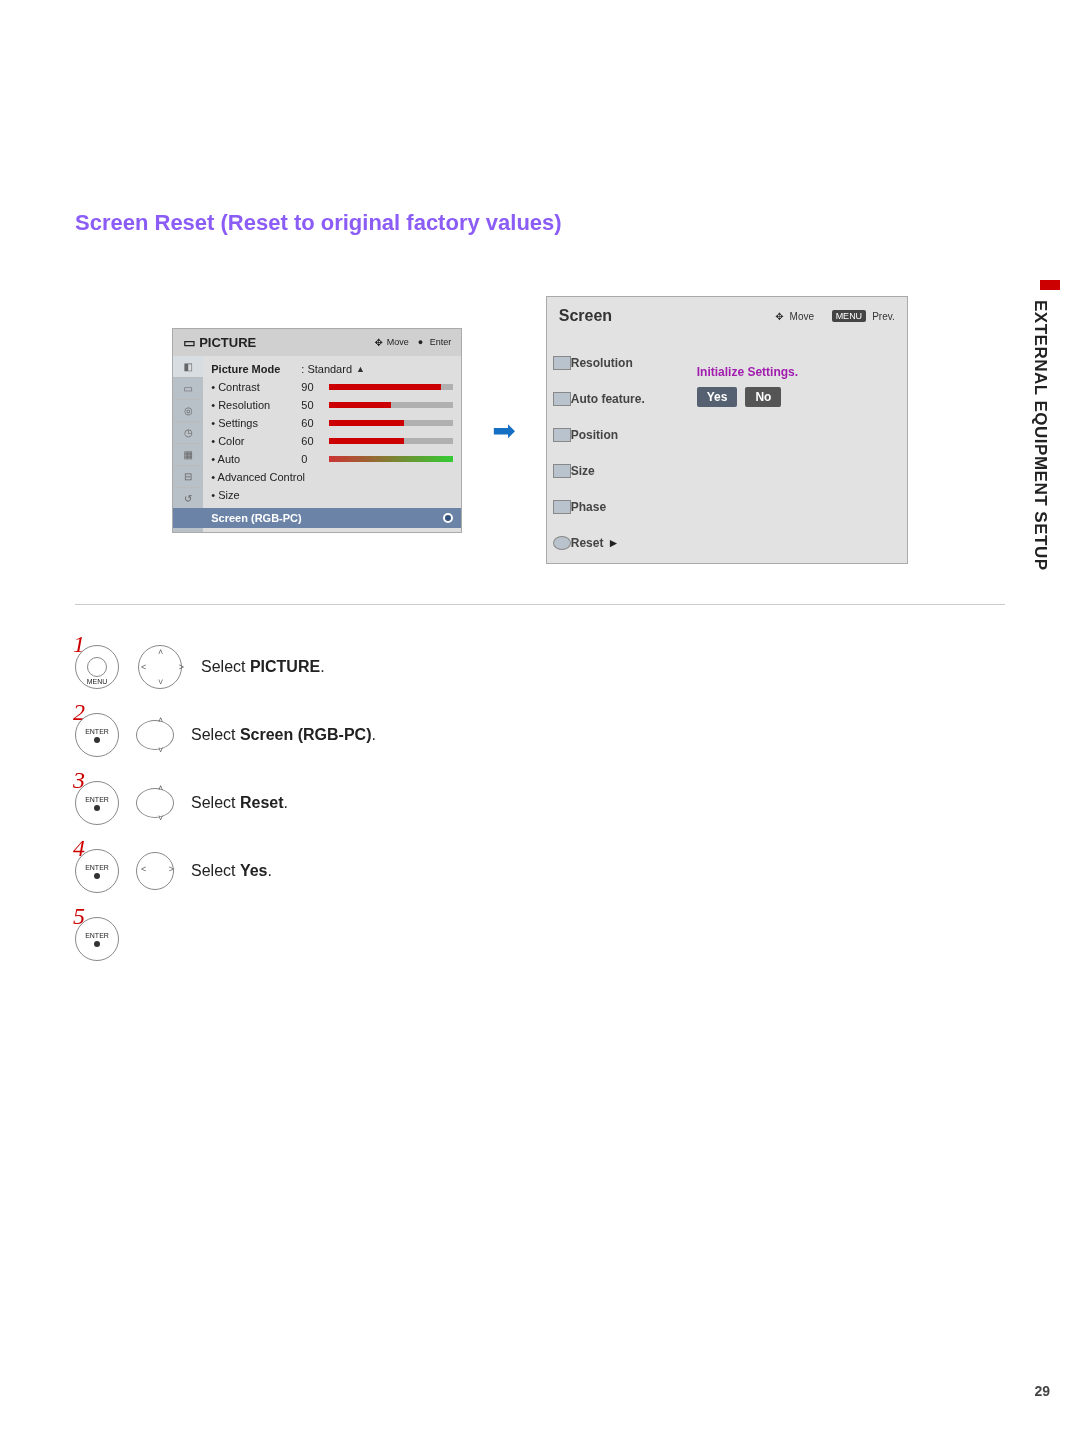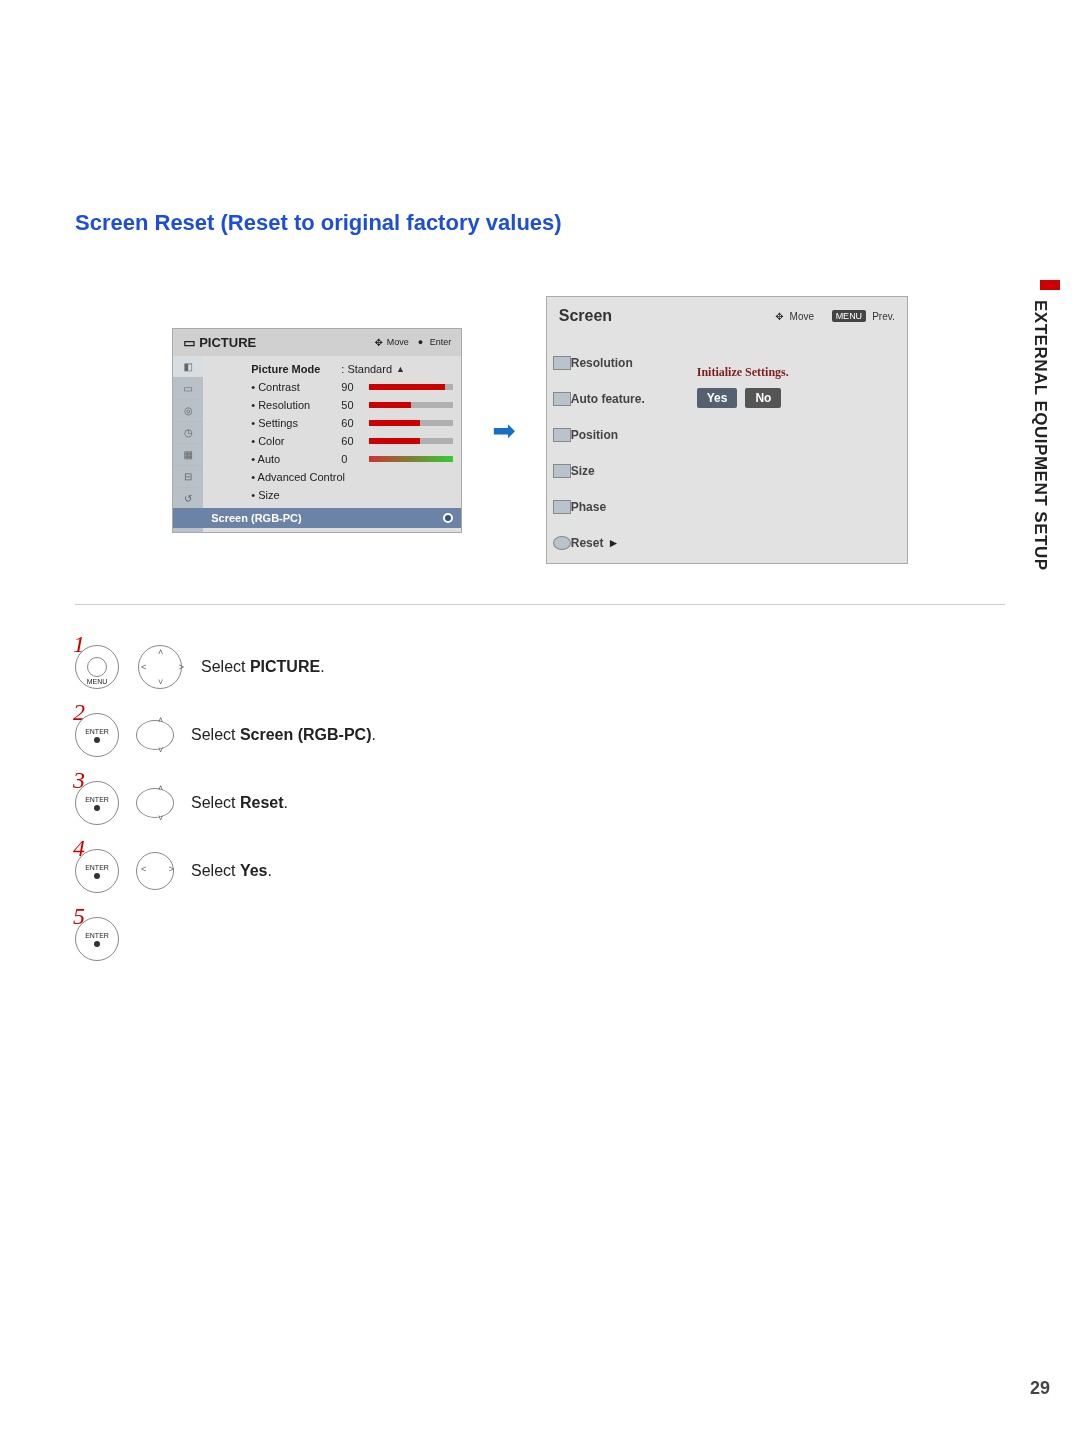--- a/index.html
+++ b/index.html
@@ -1,34 +1,34 @@
 <!DOCTYPE html>
 <html><head>
 <meta charset="utf-8">
 <style>
   * { box-sizing: border-box; margin: 0; padding: 0; }
   body { font-family: Arial, Helvetica, sans-serif; width:1080px; height:1439px; position:relative; background:#fff; color:#222; }
   .side-label { position:absolute; right:30px; top:300px; writing-mode: vertical-rl; font-weight:700; font-size:17px; letter-spacing:0.5px; }
   .red-tab { position:absolute; right:20px; top:280px; width:20px; height:10px; background:#c00; }
   .page-area { padding:210px 75px 0 75px; }
-  h2.title { font-weight:700; font-size:22px; color:#1d4ed8; }
+  h2.title { font-weight:700; font-size:22px; color:#8b5cf6; }
   .subtitle { margin-top:18px; font-size:15px; color:#444; line-height:1.45; }
   .subtitle strong { font-weight:700; }
   .menus-row { display:flex; align-items:center; gap:30px; margin:60px 0 40px 0; justify-content:center; }
   
   .picture-menu { width:290px; background:#dedede; border:1px solid #aaa; font-size:11px; position:relative; }
   .pm-head { display:flex; align-items:center; padding:6px 10px; background:#d0d0d0; font-weight:700; font-size:13px; color:#222; }
   .pm-head .mv { margin-left:auto; font-size:9px; font-weight:400; display:flex; align-items:center; gap:4px;}
   .pm-body { display:flex; }
   .pm-icons { width:30px; background:#cfcfcf; display:flex; flex-direction:column; }
   .pm-icons div { height:22px; border-bottom:1px solid #bbb; background:#b8c0c8; display:flex;align-items:center;justify-content:center;font-size:10px;color:#666;}
   .pm-icons div:first-child{background:#d8dde2;}
   .pm-icons div:last-child{border:none;}
   .pm-content { flex:1; padding:4px 8px 6px 8px; }
-  .pm-row { display:flex; align-items:center; height:18px;margin-left:40px; }
+  .pm-row { display:flex; align-items:center; height:18px; }
   .pm-row .lbl { width:90px; }
   .pm-row .val { width:22px; text-align:left; font-weight:400;}
   .pm-row .bar { flex:1; height:6px; background:#b0b0b0; margin-left:6px; position:relative; }
   .pm-row .bar::before{content:""; position:absolute; left:0; top:0; bottom:0; background:#c00;}
   .bar.v90::before{width:90%;} .bar.v50::before{width:50%;} .bar.v60::before{width:60%;} .bar.v0::before{width:0;}
   .pm-row.tint .bar{background:linear-gradient(90deg,#c33,#3c3);} .pm-row.tint .bar::before{display:none;}
   .pm-selected { background:#6b83a7; color:#fff; margin:4px -8px -6px -38px; padding:4px 8px 4px 38px; display:flex; align-items:center; font-weight:700; }
   .pm-selected .radio{ margin-left:auto; width:10px;height:10px;border-radius:50%;border:2px solid #fff;background:#34507c;}
   .tri-up{ font-size:9px; color:#333; margin-left:4px;}
   
@@ -38,21 +38,21 @@
   .sm-head { display:flex; align-items:center; padding:10px 12px; font-weight:700; font-size:16px; color:#333; }
   .sm-head .hdr-right{margin-left:auto; display:flex; align-items:center; gap:6px; font-size:10px; font-weight:400;}
   .menu-badge{background:#444;color:#fff;padding:1px 4px;border-radius:2px;font-size:9px;}
   .sm-body { display:flex; }
   .sm-list { width:150px; padding:4px 6px 8px 6px; }
   .sm-item { display:flex; align-items:center; gap:0; height:24px; font-weight:700; color:#444;margin-top:12px; }
   .sm-item .ic { width:18px;height:14px;background:#b9c3cd;border:1px solid #888; }
   .sm-item.reset .ic{border-radius:50%;}
   .sm-item .tri{ color:#222; margin-left:4px;}
   .sm-side { flex:1; padding:30px 10px 0 0; }
-  .init-label{ font-size:12px; font-weight:700; color:#7f1d1d; margin-bottom:8px;font-family:Liberation Serif, serif;}
+  .init-label{ font-size:12px; font-weight:700; color:#a21caf; margin-bottom:8px;}
   .yn { display:flex; gap:8px; }
   .yn span { padding:3px 10px; background:#444; color:#fff; font-weight:700; font-size:12px; border-radius:2px;}
   .yn .yes{background:#556070;}
   .yn .no{background:#555;}
   hr.sep { border:none; border-top:1px solid #ccc; margin:20px 0 40px 0;}
   
   .steps { padding-left:0; }
   .step { display:flex; align-items:center; gap:14px; margin-bottom:24px; position:relative; }
   .step .num { position:absolute; left:-2px; top:-14px; color:#c00; font-size:24px; font-family:"Times New Roman",serif; font-style:italic; }
   .btn-round { width:44px;height:44px;border:1px solid #888;border-radius:50%; display:flex; flex-direction:column; align-items:center; justify-content:center; font-size:8px; position:relative; background:#fff;}
@@ -61,21 +61,21 @@
   .btn-round.enter .elbl{font-size:7px;}
   .dpad { width:54px; height:44px; position:relative; }
   .dpad .ring{position:absolute; border:1px solid #888; border-radius:50%;}
   .dpad .outer{width:44px;height:44px;left:5px;top:0;}
   .dpad .c{position:absolute;font-size:9px;color:#666;}
   .dpad .up{left:25px;top:2px;} .dpad .down{left:25px;bottom:2px;} .dpad .left{left:8px;top:17px;} .dpad .right{right:3px;top:17px;}
   .dpad.vert{width:44px;}
   .dpad.vert .outer{width:38px;height:30px;left:3px;top:7px;}
   .step-text { font-size:16px; color:#222; }
   .step-text strong{font-weight:700;}
-  .footer { position:absolute; right:30px; bottom:40px; font-weight:700; font-size:18px; color:#444; }
+  .footer { position:absolute; right:30px; bottom:40px; font-weight:700; font-size:14px; color:#444; }
   .enter-dot{width:6px;height:6px;background:#333;border-radius:50%;margin-top:2px;}
   .crosshair{font-size:10px;}
 </style>
 </head>
 <body>
 
 <div class="red-tab"></div>
 <div class="side-label">EXTERNAL EQUIPMENT SETUP</div>
 
 <div class="page-area">

